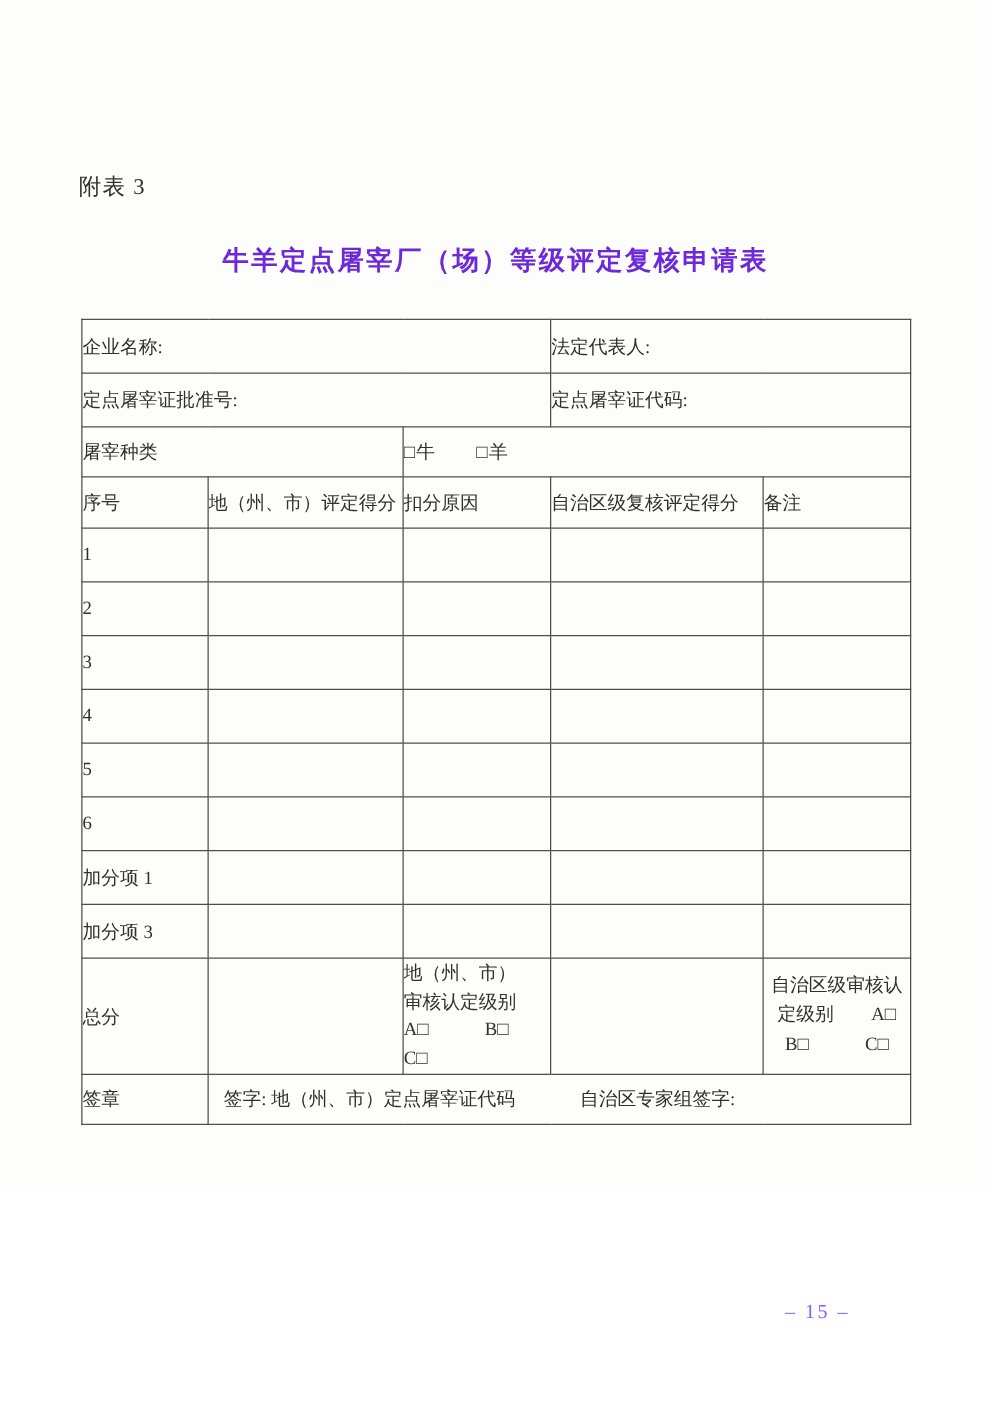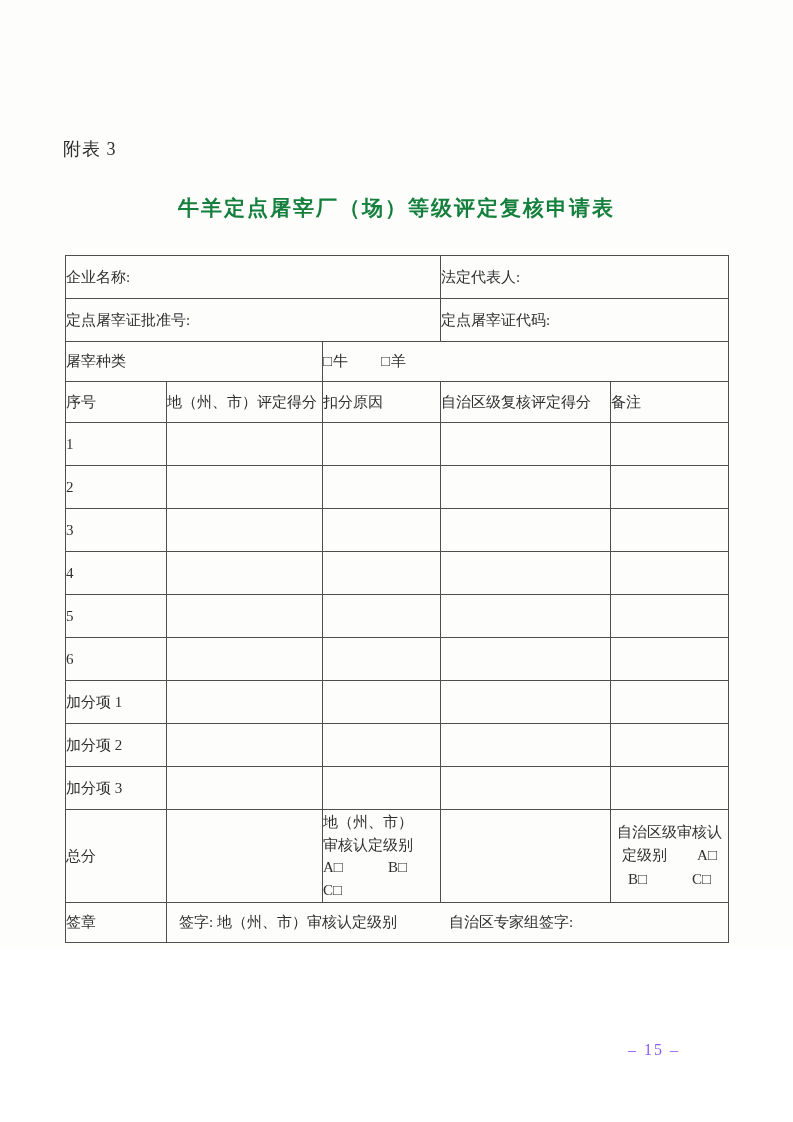--- a/index.html
+++ b/index.html
@@ -18,21 +18,21 @@
   }
   .appendix-label {
     position: absolute; left: 63px; top: 137px;
     font-size: 18px; letter-spacing: 1px;
   }
   .doc-title {
     position: absolute; left: 0; top: 194px; width: 793px;
     text-align: center;
     font-family: "DejaVu Sans", "Liberation Sans", sans-serif;
     font-weight: bold; font-size: 21px; letter-spacing: 2px;
-    color: #15803d;
+    color: #6d28d9;
   }
   table.form-table {
     position: absolute; left: 65px; top: 255px;
     width: 663px;
     border-collapse: collapse; table-layout: fixed;
   }
   table.form-table td {
     border: 1px solid #4e4e4e;
     font-size: 15px;
     padding: 0;
@@ -160,27 +160,20 @@
         <td></td>
       </tr>
       <tr class="r-data">
         <td class="c-center">加分项 1</td>
         <td></td>
         <td></td>
         <td></td>
         <td></td>
       </tr>
       <tr class="r-data">
-        <td class="c-center">加分项 2</td>
-        <td></td>
-        <td></td>
-        <td></td>
-        <td></td>
-      </tr>
-      <tr class="r-data">
         <td class="c-center">加分项 3</td>
         <td></td>
         <td></td>
         <td></td>
         <td></td>
       </tr>
 
       <tr class="r-total">
         <td class="c-center">总分</td>
         <td></td>
@@ -191,21 +184,21 @@
         <td></td>
         <td class="grade-cell-right">自治区级审核认
 定级别　　A□
 B□　　　C□</td>
       </tr>
 
       <tr class="r-sign">
         <td class="c-center">签章</td>
         <td colspan="4">
           <div class="sign-content">
-            <span>签字: 地（州、市）审核认定级别</span>
+            <span>签字: 地（州、市）定点屠宰证代码</span>
             <span class="sign-right">自治区专家组签字:</span>
           </div>
         </td>
       </tr>
     </tbody>
   </table>
 
   <div class="page-number">– 15 –</div>
 
 </div>

